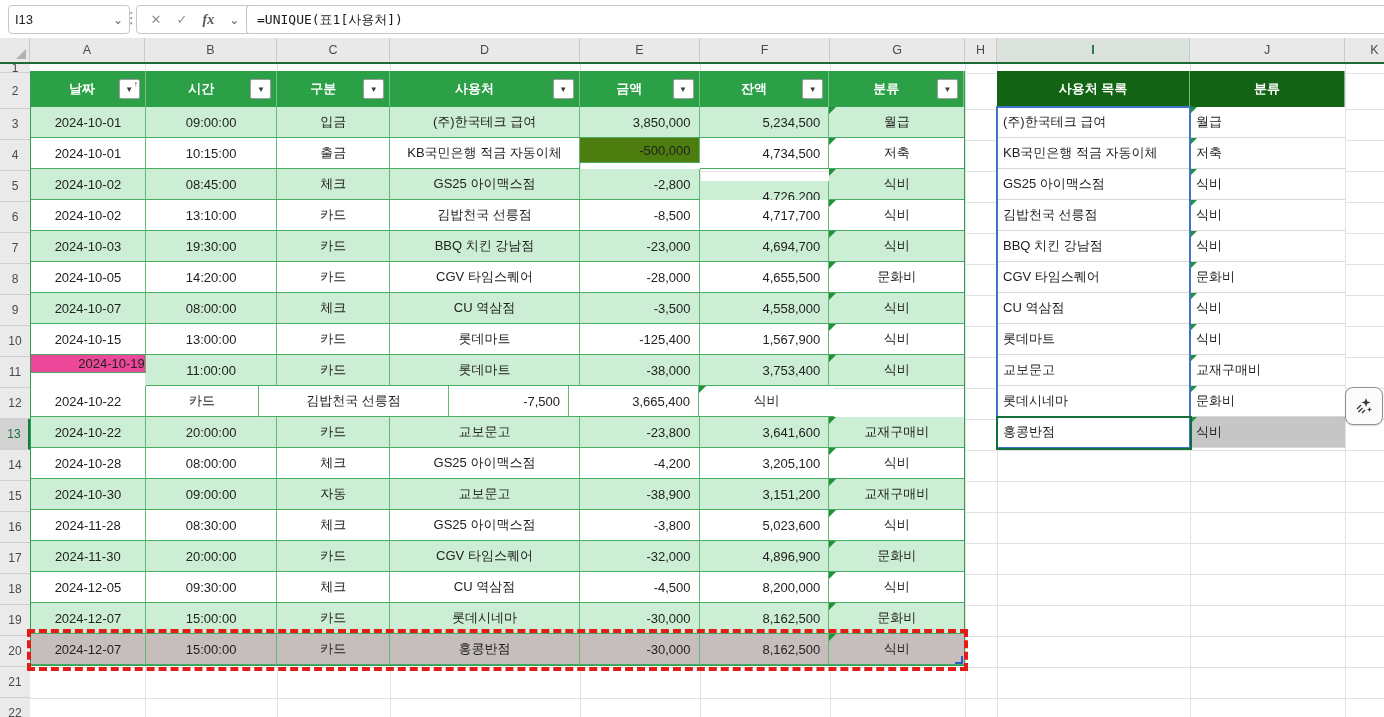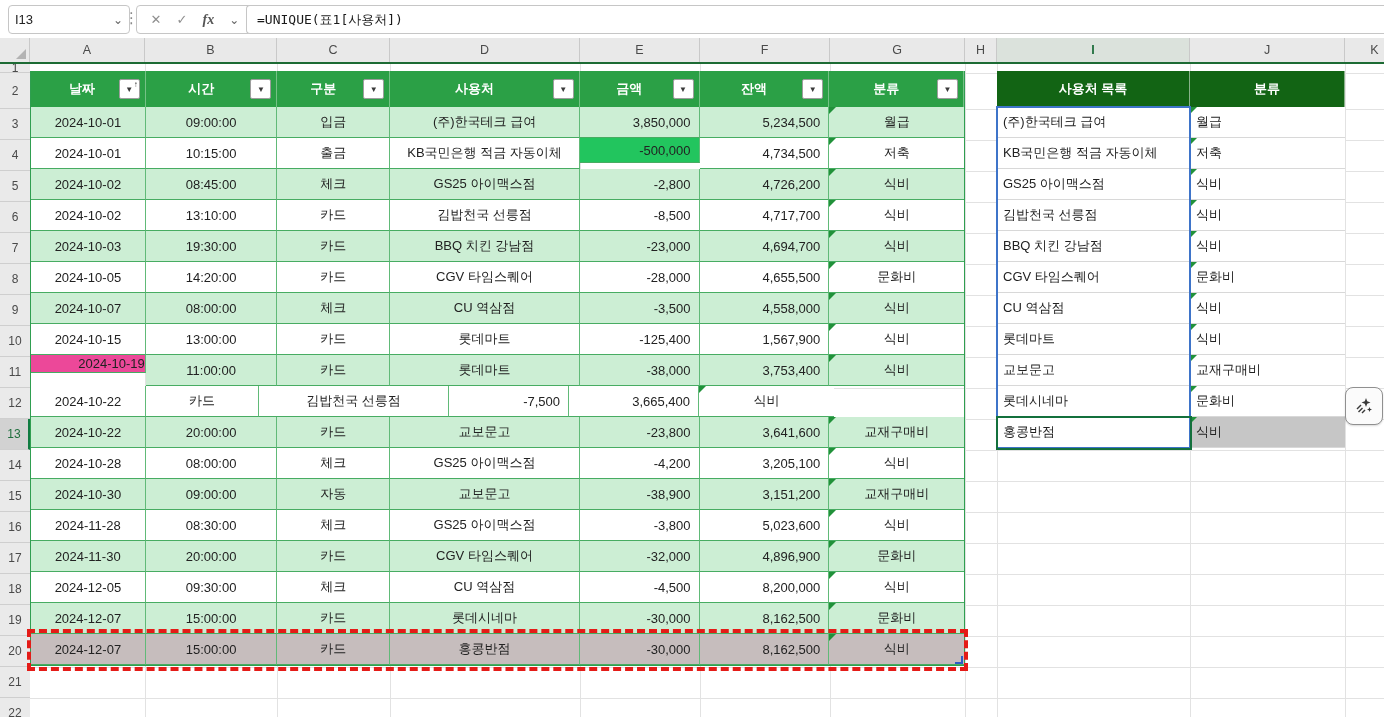--- a/index.html
+++ b/index.html
@@ -219,21 +219,21 @@
             </div>
             <div class="cell" style="width: 132px; height: 31px; background: rgb(255, 255, 255); border-bottom: 1px solid rgb(71, 172, 98); border-right: 1px solid rgb(97, 186, 120); justify-content: center;">
               <span>10:15:00</span>
             </div>
             <div class="cell" style="width: 113px; height: 31px; background: rgb(255, 255, 255); border-bottom: 1px solid rgb(71, 172, 98); border-right: 1px solid rgb(97, 186, 120); justify-content: center;">
               <span>출금</span>
             </div>
             <div class="cell" style="width: 190px; height: 31px; background: rgb(255, 255, 255); border-bottom: 1px solid rgb(71, 172, 98); border-right: 1px solid rgb(97, 186, 120); justify-content: center;">
               <span>KB국민은행 적금 자동이체</span>
             </div>
-            <div class="cell" style="width: 120px; height: 25px; background: #22c55e; border-bottom: 1px solid rgb(71, 172, 98); border-right: 1px solid rgb(97, 186, 120); justify-content: flex-end; padding-right: 8px;">
+            <div class="cell" style="width: 120px; height: 25px; background: #4d7c0f; border-bottom: 1px solid rgb(71, 172, 98); border-right: 1px solid rgb(97, 186, 120); justify-content: flex-end; padding-right: 8px;">
               <span>-500,000</span>
             </div>
             <div class="cell" style="width: 130px; height: 31px; background: rgb(255, 255, 255); border-bottom: 1px solid rgb(71, 172, 98); border-right: 1px solid rgb(97, 186, 120); justify-content: flex-end; padding-right: 8px;">
               <span>4,734,500</span>
             </div>
             <div class="cell" style="width: 135px; height: 31px; background: rgb(255, 255, 255); border-bottom: 1px solid rgb(71, 172, 98); justify-content: center;">
               <span>저축</span>
               <span class="tri-g"></span>
             </div>
           </div>
@@ -246,21 +246,21 @@
             </div>
             <div class="cell" style="width: 113px; height: 31px; background: rgb(204, 238, 212); border-bottom: 1px solid rgb(71, 172, 98); border-right: 1px solid rgb(97, 186, 120); justify-content: center;">
               <span>체크</span>
             </div>
             <div class="cell" style="width: 190px; height: 31px; background: rgb(204, 238, 212); border-bottom: 1px solid rgb(71, 172, 98); border-right: 1px solid rgb(97, 186, 120); justify-content: center;">
               <span>GS25 아이맥스점</span>
             </div>
             <div class="cell" style="width: 120px; height: 31px; background: rgb(204, 238, 212); border-bottom: 1px solid rgb(71, 172, 98); border-right: 1px solid rgb(97, 186, 120); justify-content: flex-end; padding-right: 8px;">
               <span>-2,800</span>
             </div>
-            <div class="cell" style="width: 130px; height: 31px; background: rgb(204, 238, 212); border-bottom: 1px solid rgb(71, 172, 98); border-right: 1px solid rgb(97, 186, 120); justify-content: flex-end; padding-right: 8px;">
+            <div class="cell" style="width: 130px; height: 31px; background: rgb(204, 238, 212); border-bottom: 1px solid rgb(71, 172, 98); border-right: 1px solid rgb(97, 186, 120); justify-content: flex-end; padding-right: 8px; margin-top: 12px;">
               <span>4,726,200</span>
             </div>
             <div class="cell" style="width: 135px; height: 31px; background: rgb(204, 238, 212); border-bottom: 1px solid rgb(71, 172, 98); justify-content: center;">
               <span>식비</span>
               <span class="tri-g"></span>
             </div>
           </div>
           <div class="trow" style="height: 31px;">
             <div class="cell" style="width: 115px; height: 31px; background: rgb(255, 255, 255); border-bottom: 1px solid rgb(71, 172, 98); border-right: 1px solid rgb(97, 186, 120); justify-content: center;">
               <span>2024-10-02</span>

